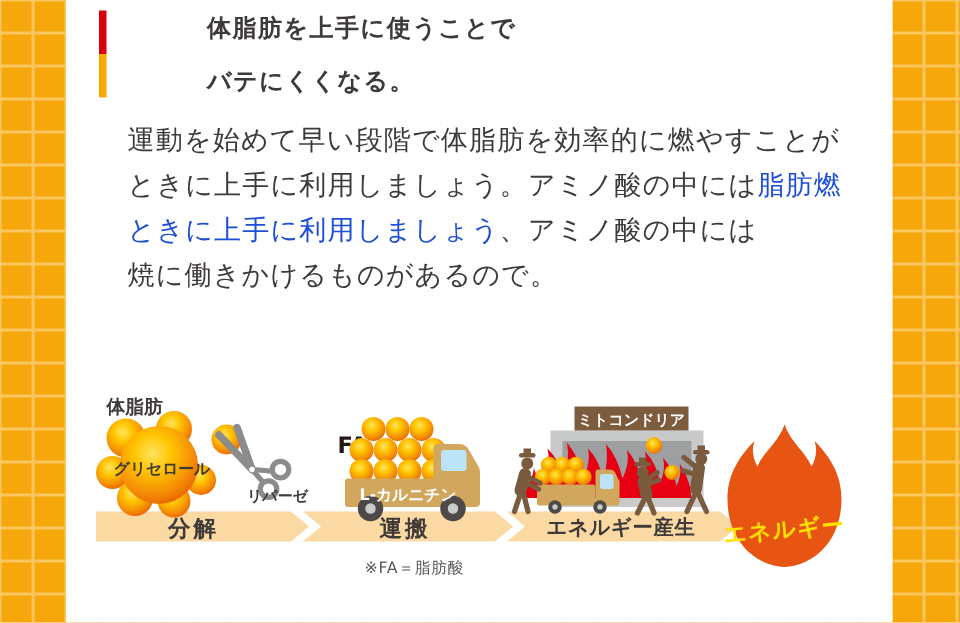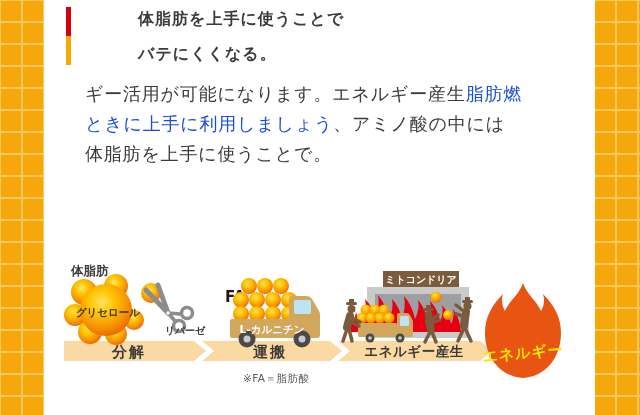--- a/index.html
+++ b/index.html
@@ -40,23 +40,24 @@
 
 <div class="card">
 
   <div class="title-marker"></div>
   <h1 class="title">
     <span>体脂肪を上手に使うことで</span><br>
     <span>バテにくくなる。</span>
   </h1>
 
   <div class="paragraph">
-    <div><span>ギー活用が可能になります。エネルギー産生</span><span class="red">脂肪燃</span></div>
+    <div><span>運動を始めて早い段階で体脂肪を効率的に燃やすことが</span></div>
+    <div><span>ときに上手に利用しましょう。アミノ酸の中には</span><span class="red">脂肪燃</span></div>
     <div><span class="red">ときに上手に利用しましょう</span><span>、アミノ酸の中には</span></div>
-    <div><span>体脂肪を上手に使うことで。</span></div>
+    <div><span>焼に働きかけるものがあるので。</span></div>
   </div>
 
   <svg class="diagram-svg" width="551" height="160" viewBox="0 0 551 160">
     <defs>
       <radialGradient id="ballGrad" cx="42%" cy="35%" r="70%">
         <stop offset="0%" stop-color="#FFE45E"></stop>
         <stop offset="35%" stop-color="#FFC400"></stop>
         <stop offset="75%" stop-color="#F48C06"></stop>
         <stop offset="100%" stop-color="#EA5E00"></stop>
       </radialGradient>

